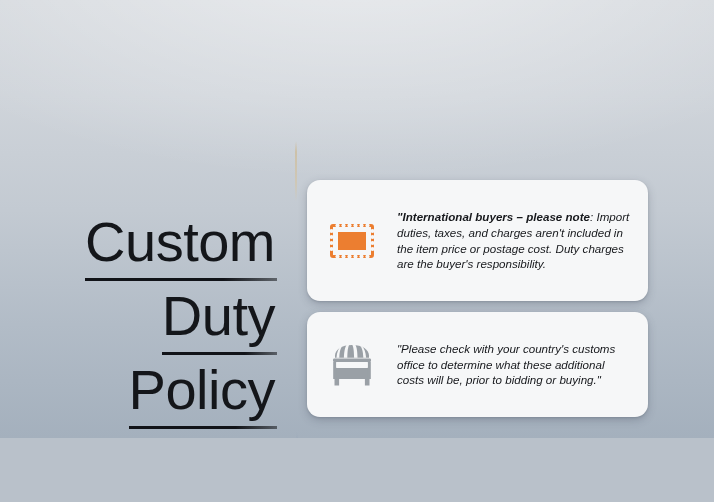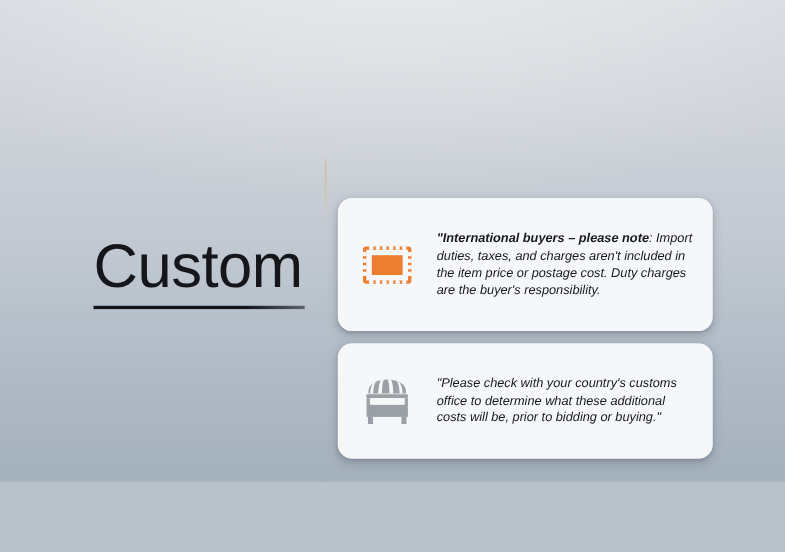--- a/index.html
+++ b/index.html
@@ -106,20 +106,22 @@
 </head>
 <body>
 
 <div class="slide">
 
   <div class="divider-top"></div>
   <div class="divider-bottom"></div>
 
   <div class="title-block">
     <span class="title-line"><span class="txt">Custom</span></span>
+    <span class="title-line"><span class="txt">Duty</span></span>
+    <span class="title-line"><span class="txt">Policy</span></span>
   </div>
 
   <div class="card card-1">
     <div class="card-icon">
       <svg width="46" height="46" viewBox="0 0 46 46">
         <g fill="#ec7e30">
           <path d="M4 7.5h38a1.5 1.5 0 0 1 1.5 1.5v28a1.5 1.5 0 0 1-1.5 1.5H4A1.5 1.5 0 0 1 2.5 37V9A1.5 1.5 0 0 1 4 7.5z" fill="none" stroke="#ec7e30" stroke-width="3"></path>
           <rect x="9" y="14" width="28" height="18"></rect>
         </g>
         <g fill="#f6f7f8">

